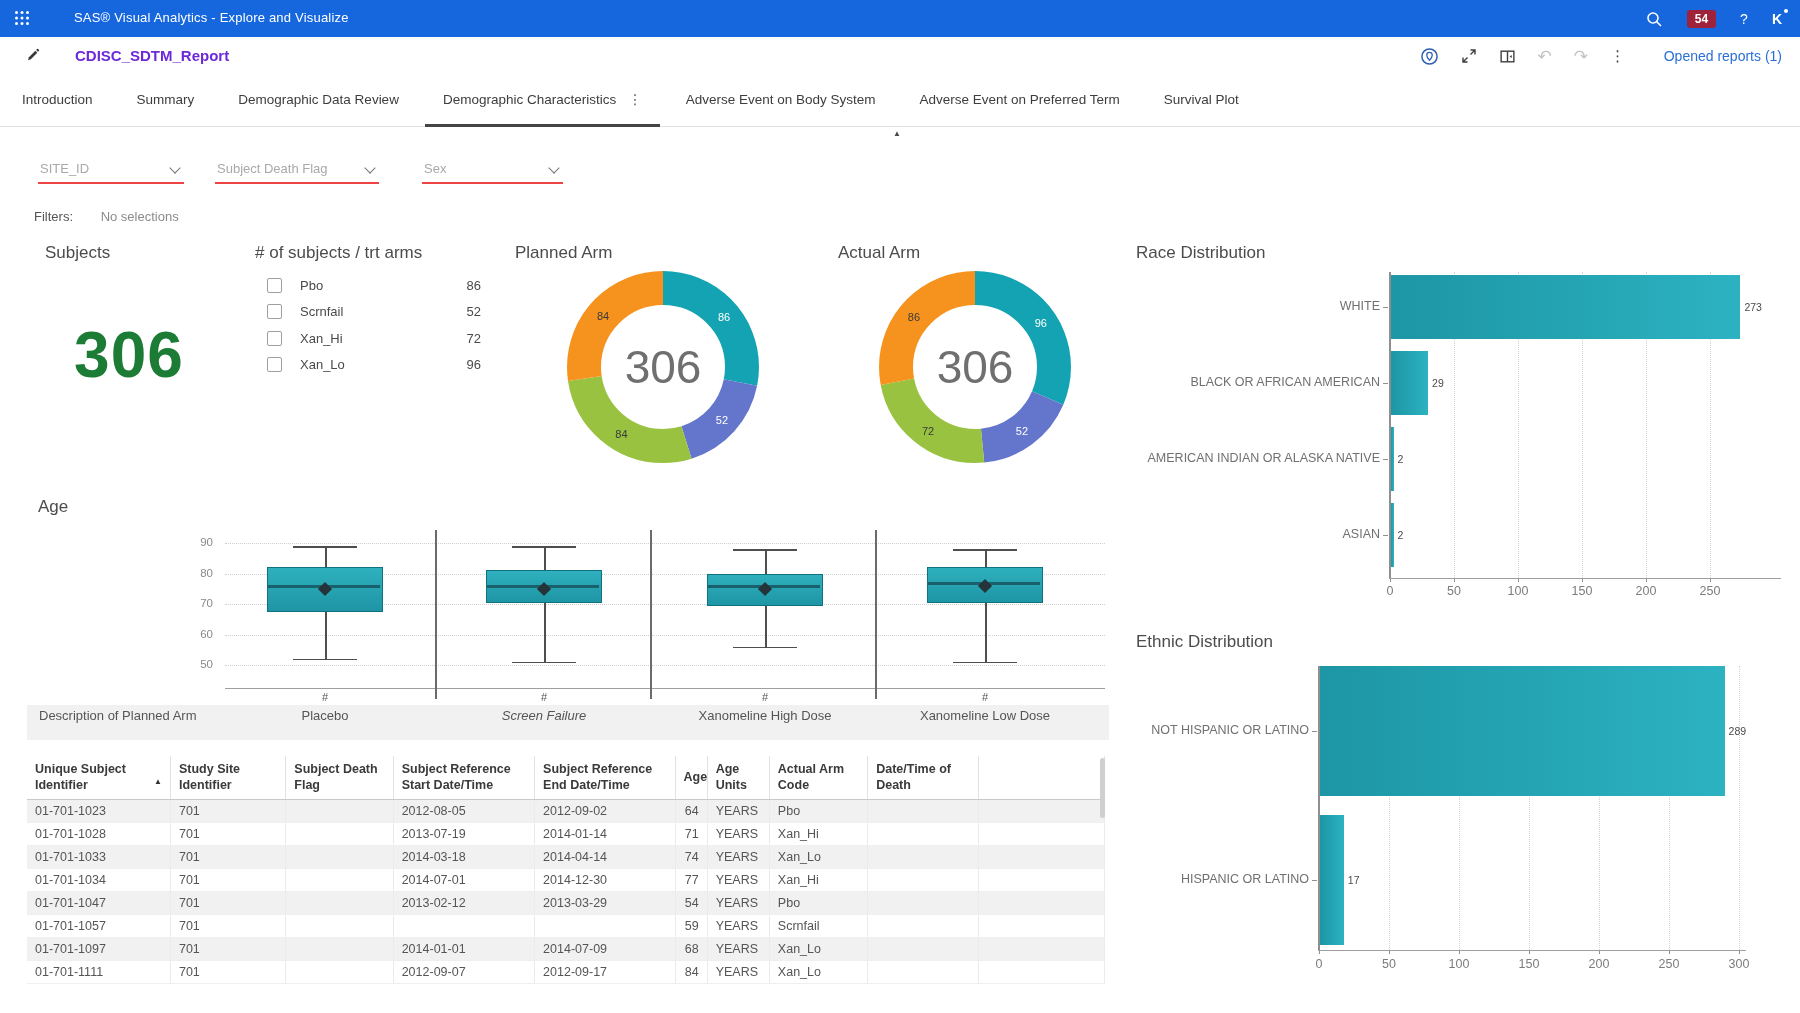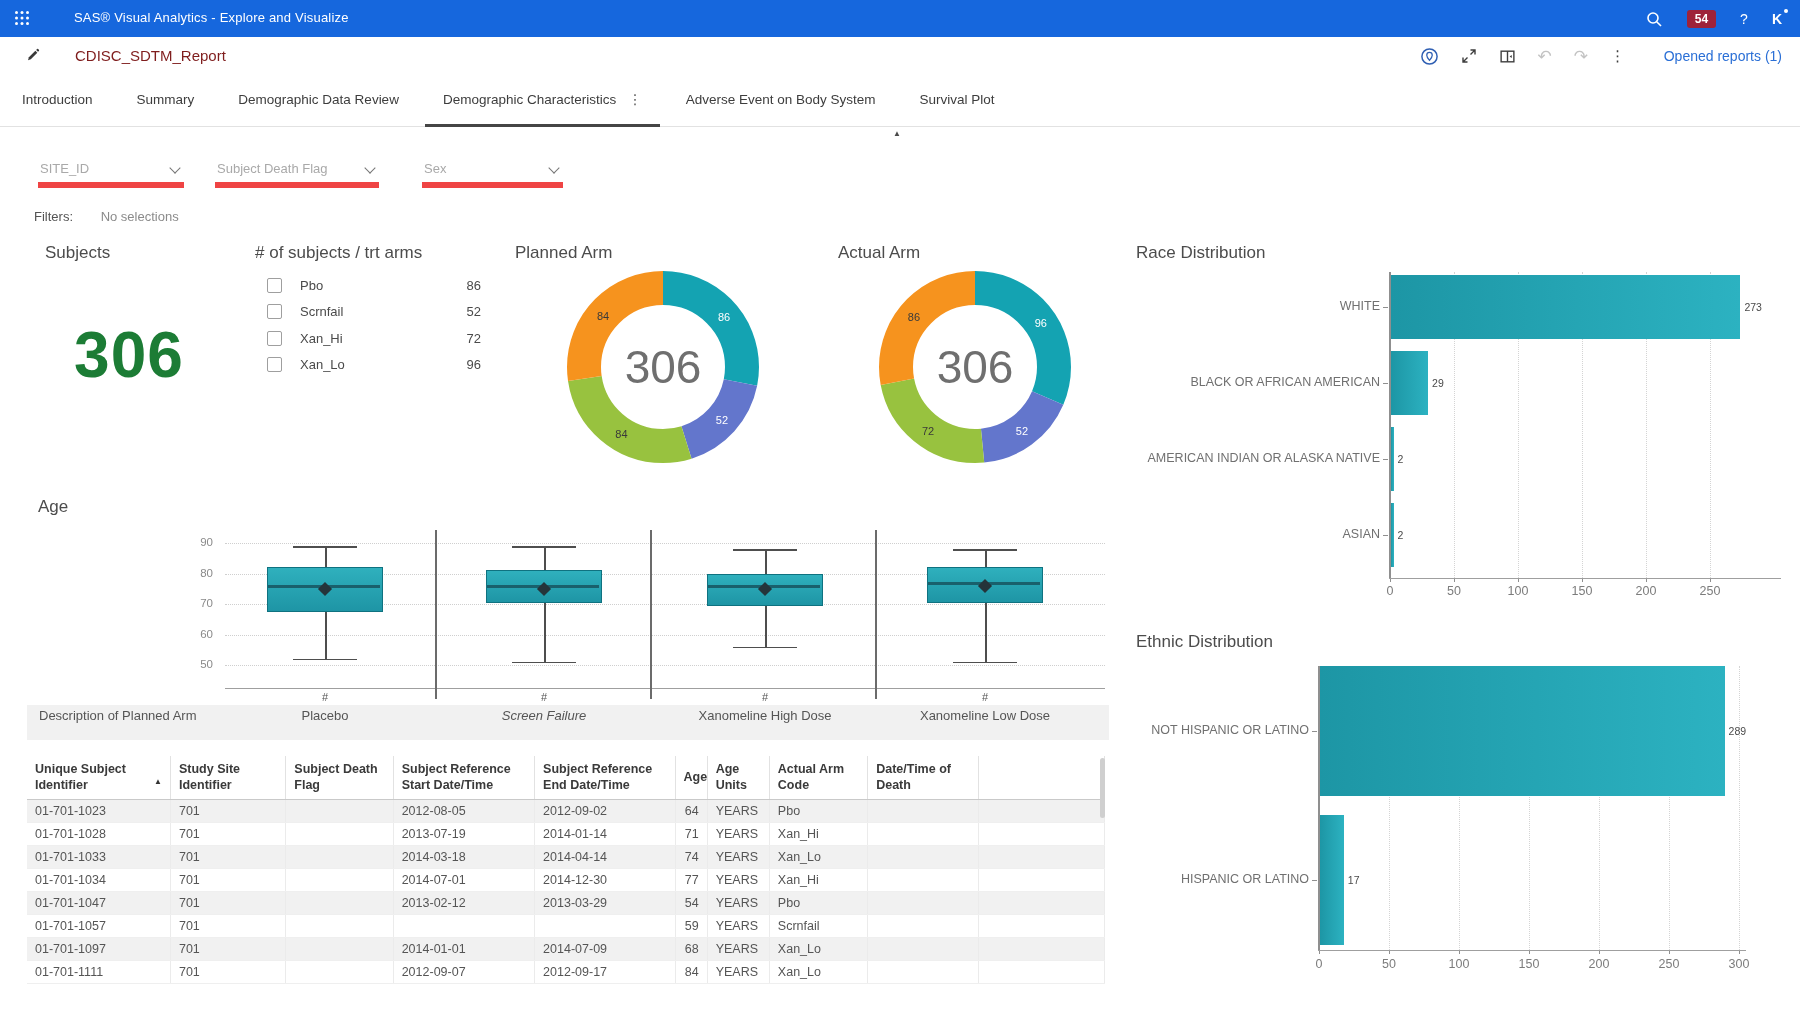--- a/index.html
+++ b/index.html
@@ -11,33 +11,33 @@
   .waffle{position:absolute;left:14px;top:10px;cursor:pointer;}
   .appbar-right{position:absolute;right:0;top:0;height:37px;display:flex;align-items:center;gap:24px;padding-right:18px;}
   .badge{background:#9e2239;color:#fff;font-weight:700;font-size:12px;padding:2px 8px;border-radius:3px;cursor:pointer;}
   .help{font-size:14px;cursor:pointer;}
   .user{font-size:14px;position:relative;cursor:pointer;font-weight:600;}
   .user i{position:absolute;width:4px;height:4px;background:#fff;border-radius:50%;top:-2px;right:-6px;}
   .sicon{cursor:pointer;display:block;}
   
   .reportbar{position:absolute;top:37px;left:0;width:100%;height:38px;background:#fff;border-bottom:1px solid #e5e5e5;}
   .pencil{position:absolute;left:25px;top:10px;}
-  .rtitle{position:absolute;left:75px;top:10px;font-size:15px;font-weight:400;color:#7f1d1d;text-align:center;}
+  .rtitle{position:absolute;left:75px;top:10px;font-size:15px;font-weight:700;color:#6d28d9;text-align:center;}
   .rb-icons{position:absolute;right:175px;top:0;height:38px;display:flex;align-items:center;gap:22px;}
   .rb-icons .uglyph{font-size:17px;color:#c3c3c3;line-height:1;cursor:default;}
   .kebab{font-size:15px;color:#3f3f3f;cursor:pointer;}
   .opened{position:absolute;right:18px;top:11px;font-size:14px;color:#2a6fd6;cursor:pointer;}
   
   .tabbar{position:absolute;top:75px;left:0;width:100%;height:51px;border-bottom:1px solid #e2e2e2;display:flex;background:#fff;}
   .tab{padding:0 22px;line-height:50px;font-size:13.5px;color:#3d3d3d;cursor:pointer;position:relative;white-space:nowrap;}
   .tab.active::after{content:'';position:absolute;left:4px;right:4px;bottom:-1px;height:3px;background:#454545;}
   .tab-dots{margin-left:12px;color:#555;}
   .caret-up{position:absolute;top:129px;left:893px;font-size:8px;color:#4a4a4a;cursor:pointer;}
   
-  .select{position:absolute;top:157px;height:25px;border-bottom:6px solid #ef4444;cursor:pointer;}
+  .select{position:absolute;top:157px;height:25px;border-bottom:2px solid #ef4444;cursor:pointer;}
   .ph{position:absolute;left:2px;top:4px;font-size:13px;color:#a9a9a9;}
   .chev{position:absolute;right:5px;top:7px;width:7px;height:7px;border-right:1.5px solid #767676;border-bottom:1.5px solid #767676;transform:rotate(45deg);}
   .filters{position:absolute;left:34px;top:209px;font-size:13px;color:#545454;}
   .filters .val{margin-left:24px;color:#8b8b8b;}
   
   .ptitle{position:absolute;font-size:17px;color:#4c4c4c;white-space:nowrap;}
   
   .kpi{position:absolute;left:38px;top:318px;width:182px;text-align:center;font-size:64px;font-weight:700;color:#1c7c35;letter-spacing:1px;}
   .trt-rows{position:absolute;left:267px;top:272px;width:214px;}
   .trt-row{display:flex;align-items:center;height:26.5px;font-size:13px;color:#4a4a4a;}
@@ -139,20 +139,21 @@
     </div>
     <span class="opened">Opened reports (1)</span>
   </div>
 
   <div class="tabbar" id="tabs">
       <div class="tab"><span>Introduction</span></div>
       <div class="tab"><span>Summary</span></div>
       <div class="tab"><span>Demographic Data Review</span></div>
       <div class="tab active"><span>Demographic Characteristics</span><span class="tab-dots">⋮</span></div>
       <div class="tab"><span>Adverse Event on Body System</span></div>
+      <div class="tab"><span>Adverse Event on Preferred Term</span></div>
       <div class="tab"><span>Survival Plot</span></div>
     </div>
   <span class="caret-up">▲</span>
 
   <div id="prompts">
       <div class="select" style="left: 38px; width: 146px;">
         <span class="ph">SITE_ID</span>
         <span class="chev"></span>
       </div>
       <div class="select" style="left: 215px; width: 164px;">

